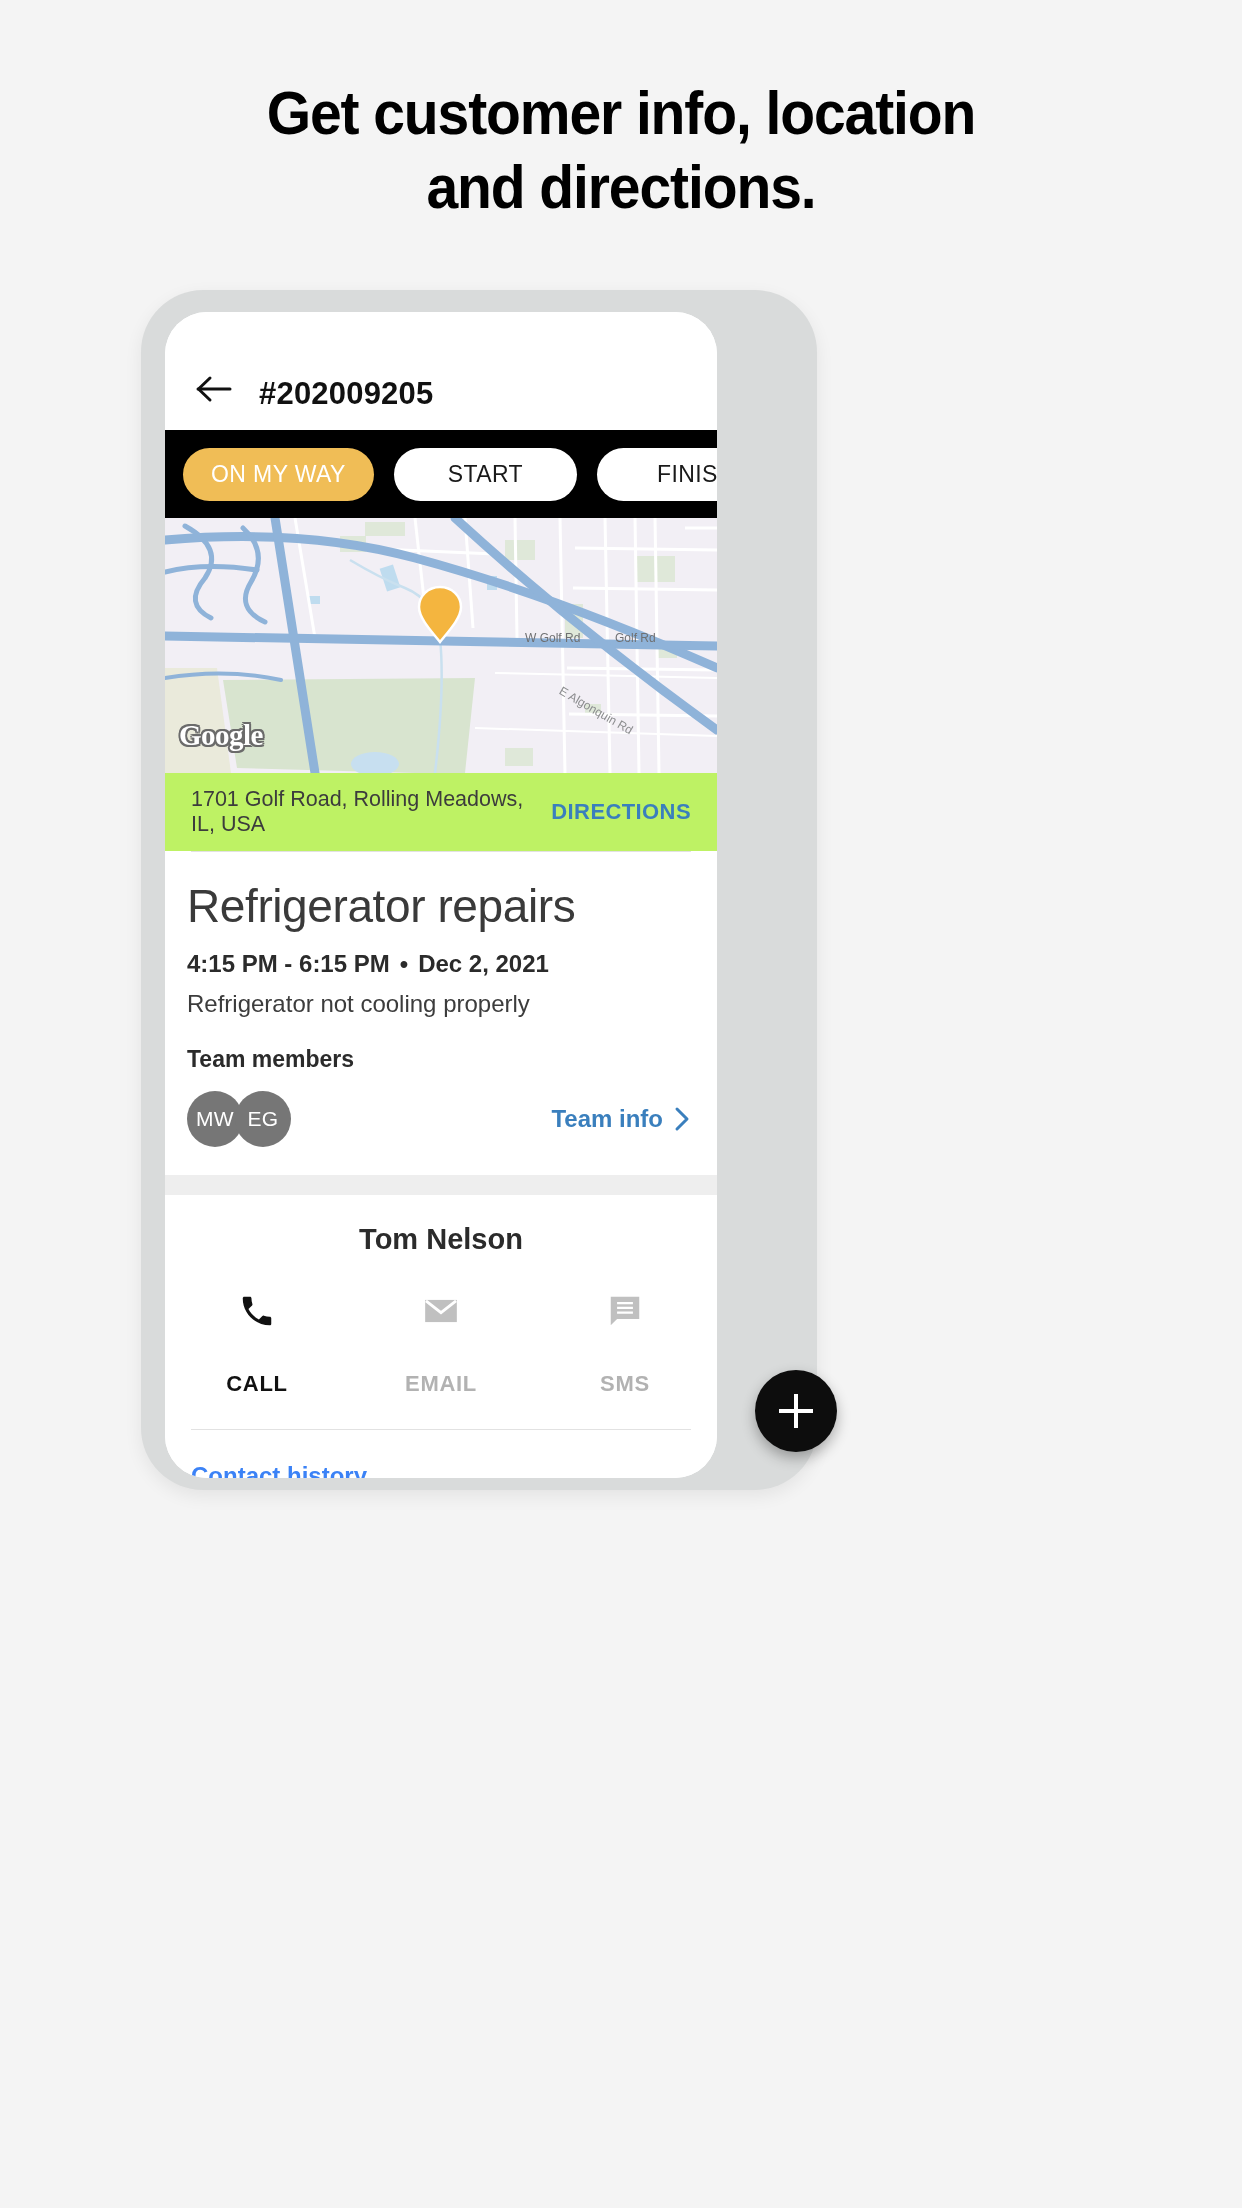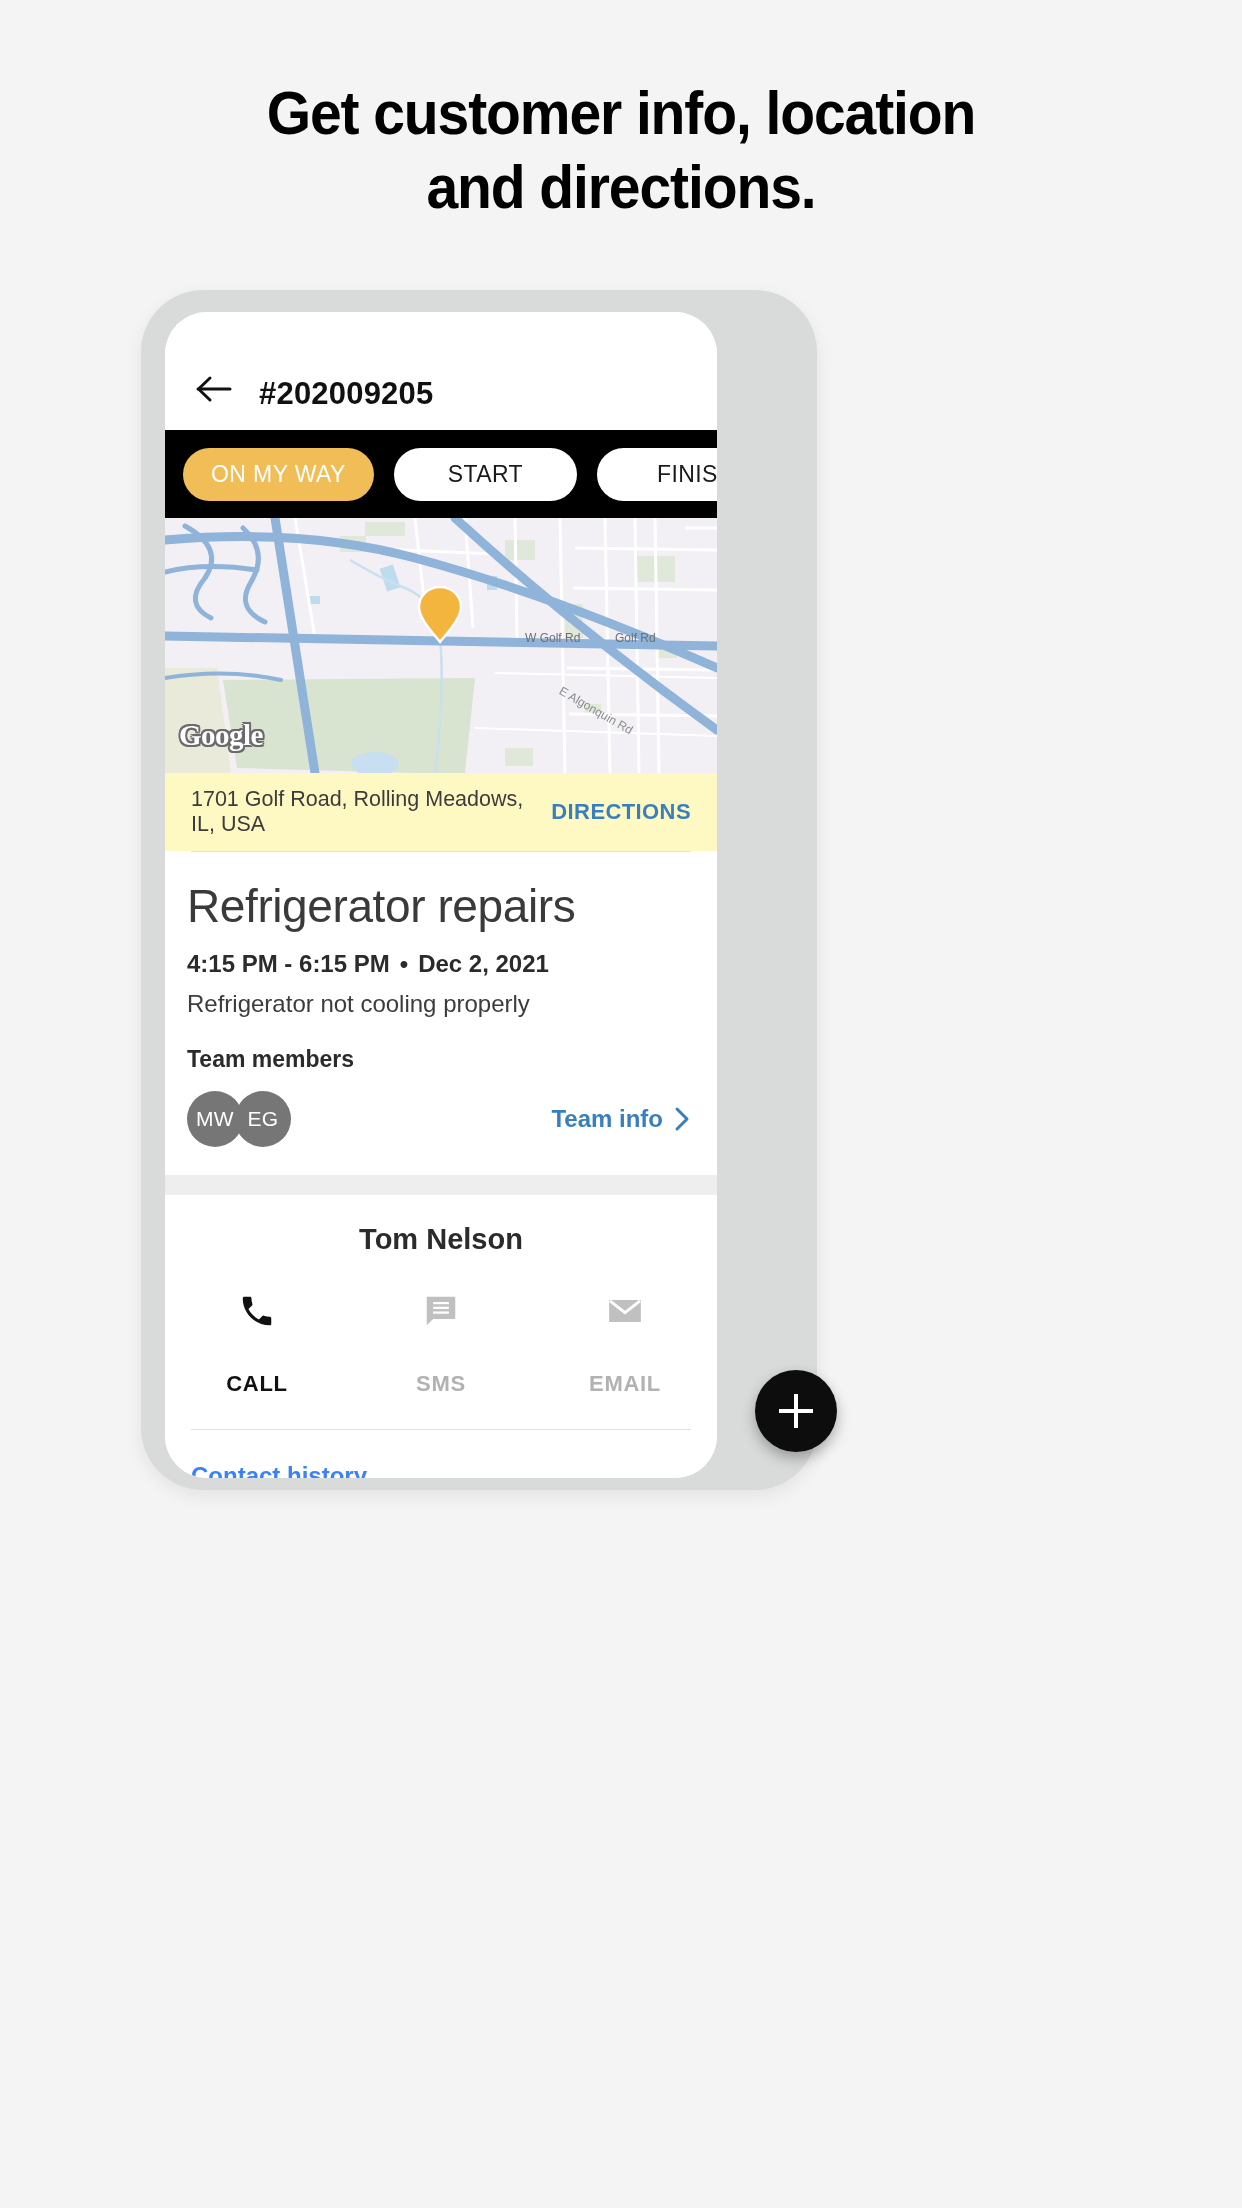--- a/index.html
+++ b/index.html
@@ -116,21 +116,21 @@
        0 -2px 0 #6b6b6b, 0 2px 0 #6b6b6b,
       -2px 0 0 #6b6b6b, 2px 0 0 #6b6b6b;
   }
 
   
   .address-row{
     height:78px;
     display:flex;align-items:center;justify-content:space-between;
     padding:0 26px;
     box-sizing:border-box;
-    background:#fef9c3;
+    background:#bef264;
   }
   .address-text{font-size:21.5px;color:#3c3c3c;}
   .directions-link{
     font-size:22px;font-weight:bold;color:#3a7fbd;letter-spacing:.4px;
   }
   .hr{height:1px;background:#e2e2e2;margin:0 26px;}
 
   
   .job{padding:26px 26px 0 22px;background:#fff;}
   .job-title{
@@ -348,40 +348,40 @@
         <div class="action active">
           <div class="glyph">
             <svg width="38" height="38" viewBox="0 0 24 24">
               <path fill="#111" d="M6.6 10.8c1.4 2.8 3.8 5.1 6.6 6.6l2.2-2.2c.3-.3.7-.4 1-.2 1.1.4 2.4.6 3.6.6.6 0 1 .4 1 1V20c0 .6-.4 1-1 1C10.6 21 3 13.4 3 4c0-.6.4-1 1-1h3.5c.6 0 1 .4 1 1 0 1.3.2 2.5.6 3.6.1.4 0 .8-.2 1l-2.3 2.2z"></path>
             </svg>
           </div>
           <div class="lbl">CALL</div>
         </div>
         <div class="action muted">
           <div class="glyph">
+            <svg width="40" height="38" viewBox="0 0 24 24">
+              <path fill="#c0c0c0" d="M2 5h20v14H2V5z"></path>
+              <path fill="none" stroke="#ffffff" stroke-width="1.8" d="M2.5 5.6L12 13l9.5-7.4"></path>
+            </svg>
+          </div>
+          <div class="lbl">EMAIL</div>
+        </div>
+        <div class="action muted">
+          <div class="glyph">
             <svg width="38" height="38" viewBox="0 0 24 24">
               <path fill="#c0c0c0" d="M3 3h18v14H7l-4 4V3z"></path>
               <g stroke="#ffffff" stroke-width="1.4">
                 <path d="M7 7h10"></path>
                   <path d="M7 10h10"></path>
                   <path d="M7 13h10"></path>
               </g>
             </svg>
           </div>
           <div class="lbl">SMS</div>
         </div>
-        <div class="action muted">
-          <div class="glyph">
-            <svg width="40" height="38" viewBox="0 0 24 24">
-              <path fill="#c0c0c0" d="M2 5h20v14H2V5z"></path>
-              <path fill="none" stroke="#ffffff" stroke-width="1.8" d="M2.5 5.6L12 13l9.5-7.4"></path>
-            </svg>
-          </div>
-          <div class="lbl">EMAIL</div>
-        </div>
       </div>
 
       <div class="hr2"></div>
     </div>
 
     <div class="history">
       <div class="history-title">Contact history</div>
 
     </div>
 

